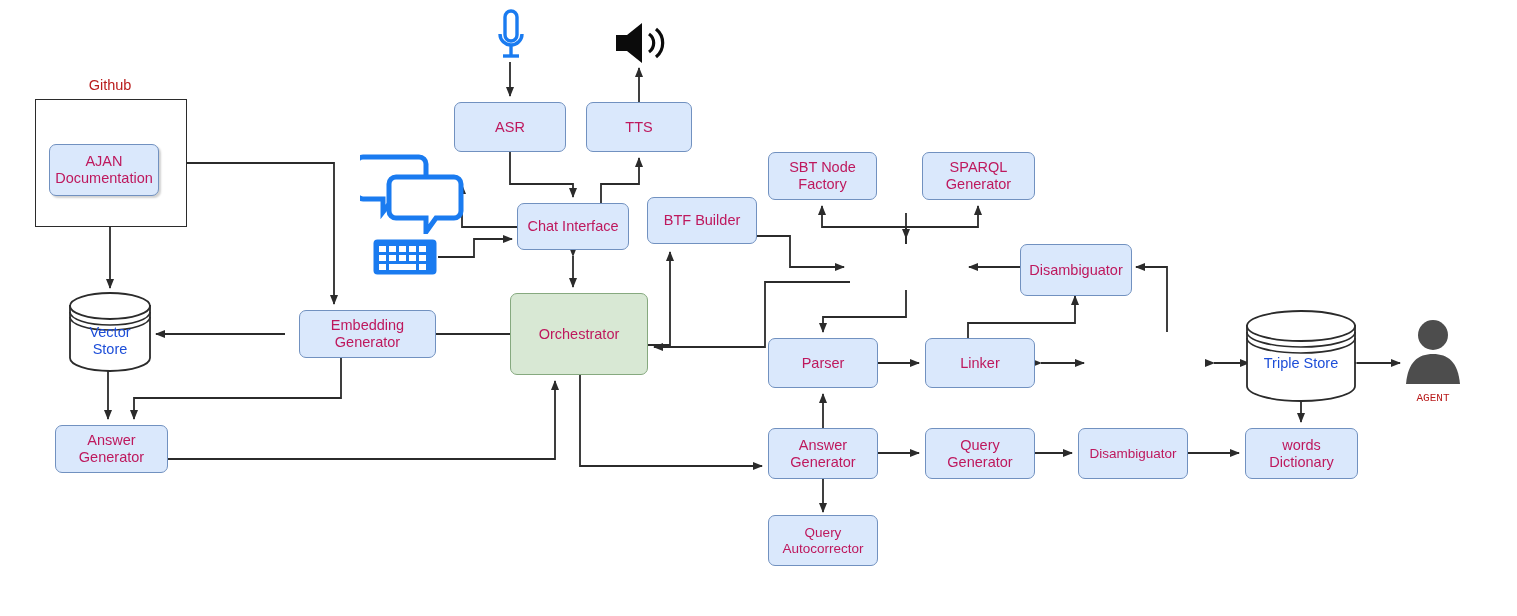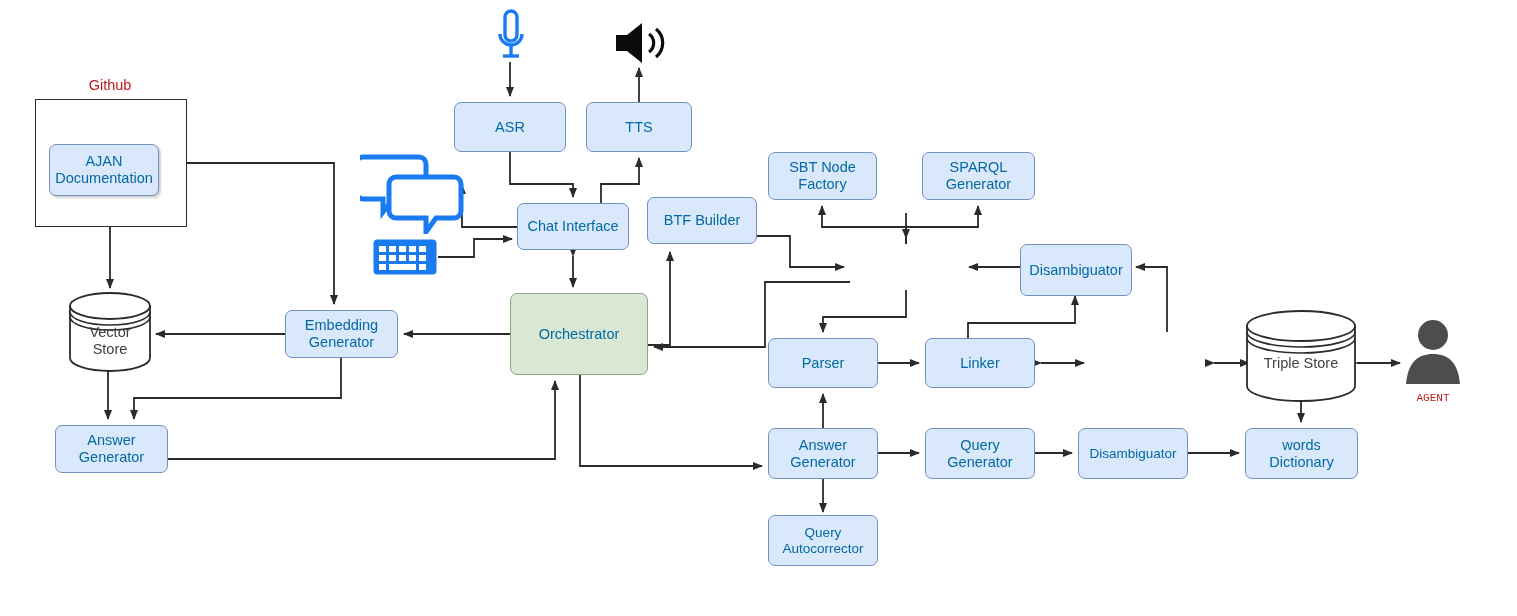--- a/index.html
+++ b/index.html
@@ -1,28 +1,28 @@
 <!DOCTYPE html>
 <html><head>
 <meta charset="utf-8">
 <style>
   html,body{margin:0;padding:0;background:#ffffff;}
   #canvas{position:relative;width:1517px;height:616px;background:#ffffff;
           font-family:"Liberation Sans",sans-serif;overflow:hidden;}
   svg#wires{position:absolute;left:0;top:0;width:1517px;height:616px;}
   .node{position:absolute;box-sizing:border-box;display:flex;align-items:center;
         justify-content:center;text-align:center;border-radius:7px;
-        font-size:14.5px;color:#0369a1;line-height:1.16;padding:2px 3px;}
+        font-size:14.5px;color:#be185d;line-height:1.16;padding:2px 3px;}
   .blue{background:#dae8fc;border:1.3px solid #7191c0;}
   .green{background:#d8e8d4;border:1.3px solid #86a97f;}
   .plain{background:#ffffff;border:1.6px solid #2b2b2b;border-radius:0;}
   .caption{position:absolute;font-size:14.5px;color:#b91c1c;text-align:center;
            font-family:"Liberation Sans",sans-serif;}
   .cyl-label{position:absolute;width:100%;text-align:center;font-size:14.5px;
-             color:#404040;line-height:1.16;}
+             color:#1d4ed8;line-height:1.16;}
   .iconwrap{position:absolute;}
 </style>
 </head>
 <body>
 
 <div id="canvas">
 
   <svg id="wires" viewBox="0 0 1517 616">
     <defs>
       <marker id="ah" markerWidth="10" markerHeight="8" refX="9" refY="4" orient="auto" markerUnits="userSpaceOnUse">
@@ -118,21 +118,21 @@
     <svg viewBox="0 0 84 80" width="84" height="80">
       <path d="M2,14 L2,66 A40,13 0 0 0 82,66 L82,14 Z" fill="#ffffff" stroke="#2b2b2b" stroke-width="1.8"></path>
       <ellipse cx="42" cy="14" rx="40" ry="13" fill="#ffffff" stroke="#2b2b2b" stroke-width="1.8"></ellipse>
       <path d="M2,20 A40,13 0 0 0 82,20" fill="none" stroke="#2b2b2b" stroke-width="1.6"></path>
       <path d="M2,25 A40,13 0 0 0 82,25" fill="none" stroke="#2b2b2b" stroke-width="1.6"></path>
     </svg>
     <div class="cyl-label" style="top:32px;left:0;white-space:pre-line;">Vector
 Store</div>
   </div>
 
-  <div class="node blue" style="left:285px;top:310px;width:113px;height:48px;justify-content:center;">
+  <div class="node blue" style="left:299px;top:310px;width:137px;height:48px;justify-content:center;">
     <span style="white-space:pre-line;">Embedding
 Generator</span>
   </div>
 
   <div class="node blue" style="left:55px;top:425px;width:113px;height:48px;">
     <span style="white-space:pre-line;">Answer
 Generator</span>
   </div>
 
   <div class="iconwrap" style="left:494px;top:8px;width:34px;height:56px;">

